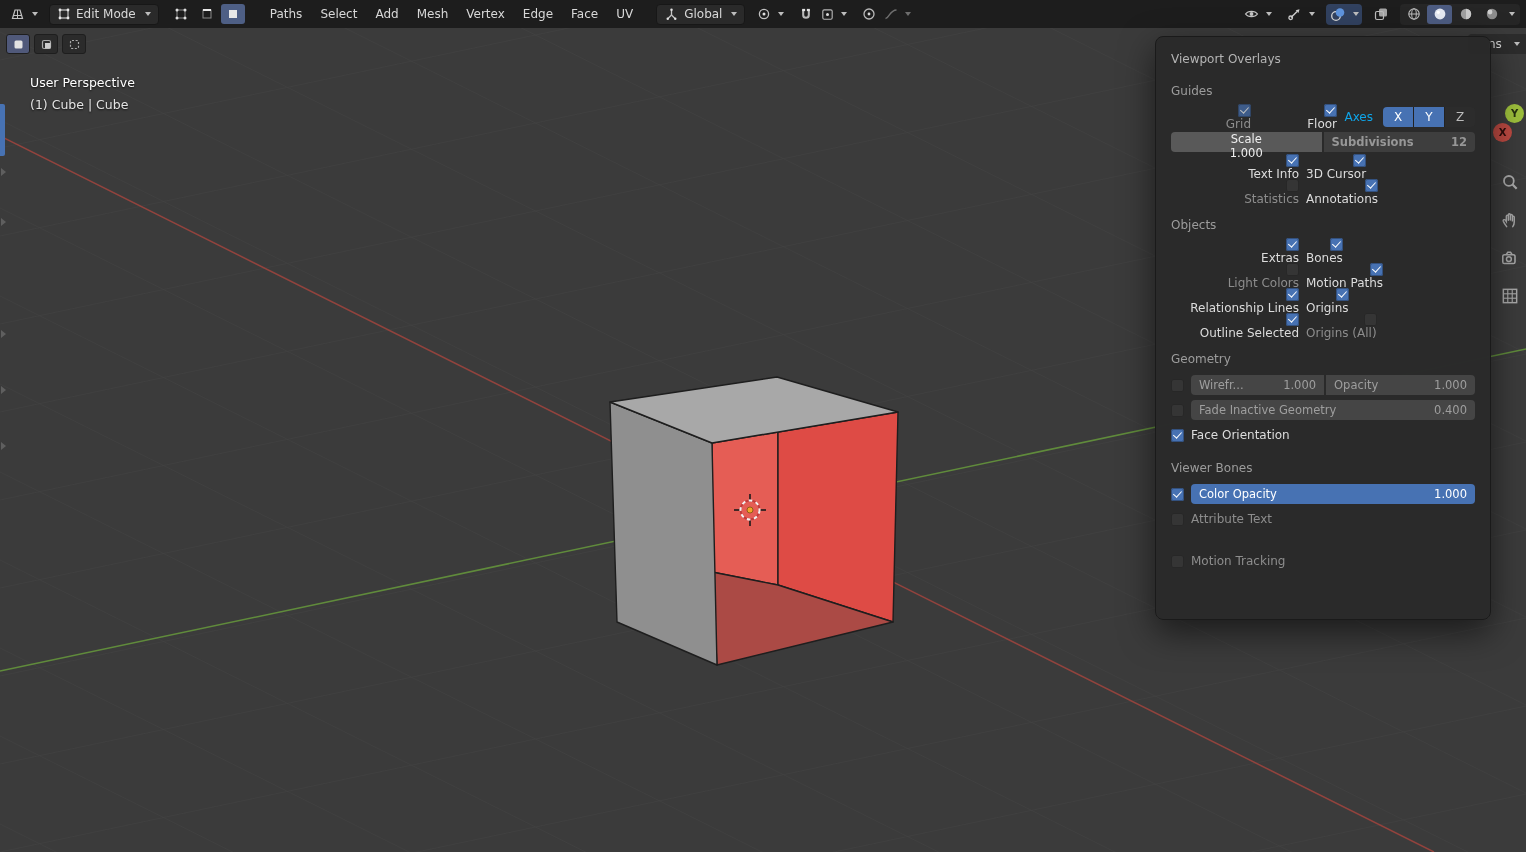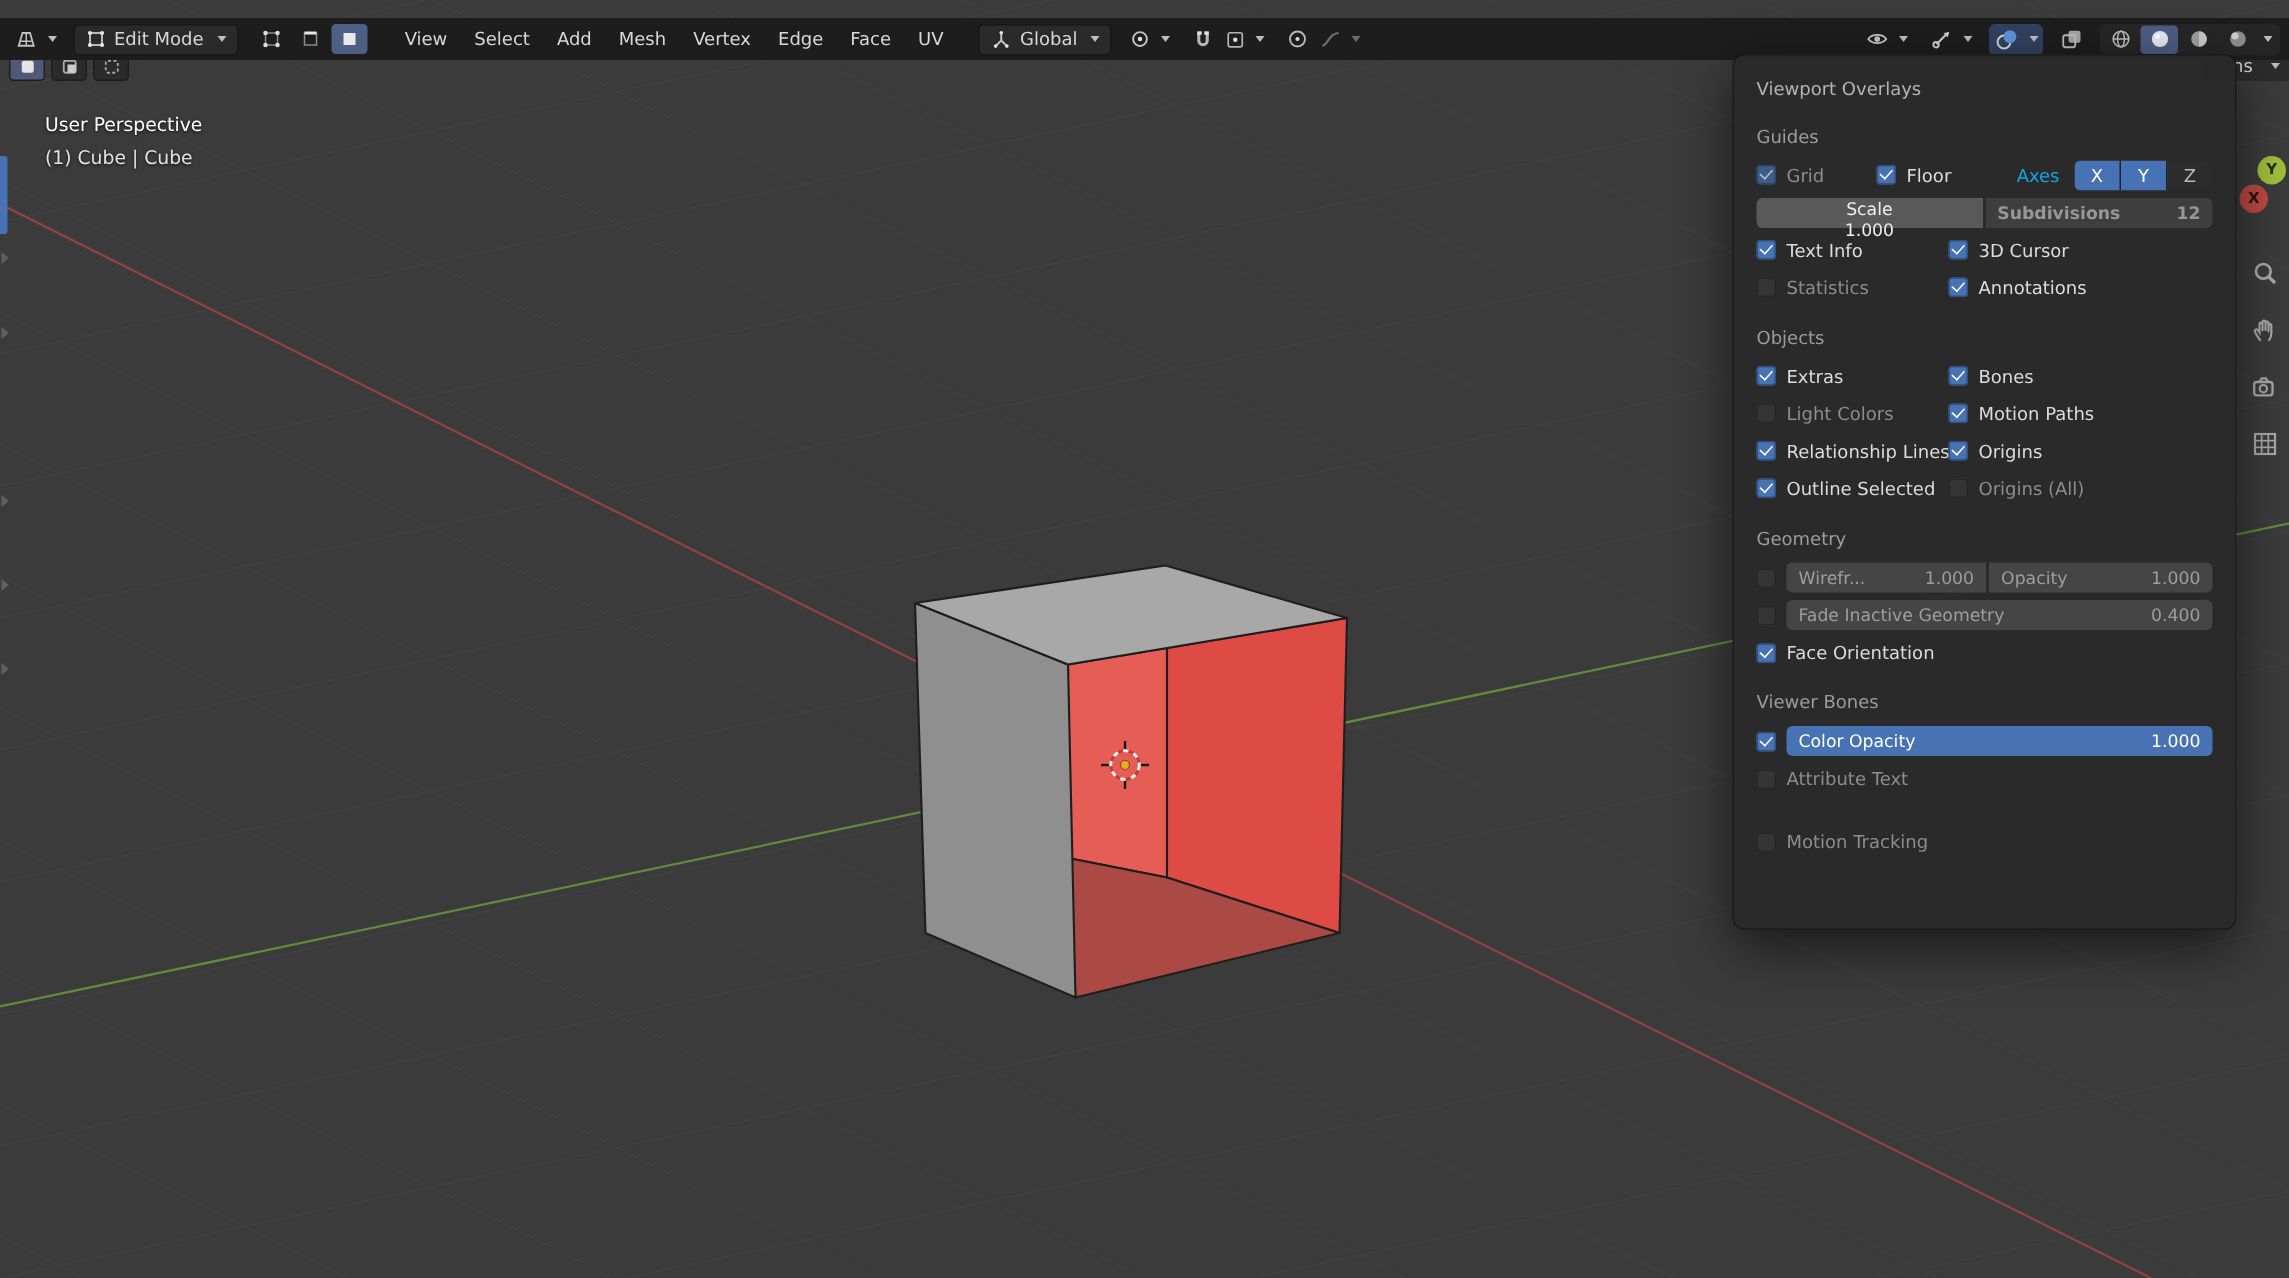--- a/index.html
+++ b/index.html
@@ -2,21 +2,21 @@
 <html><head>
 <meta charset="utf-8">
 <style>
   html,body{margin:0;padding:0;background:#222;}
   #app{position:relative;width:1526px;height:852px;overflow:hidden;background:#3b3b3b;
        font-family:"DejaVu Sans","Liberation Sans",sans-serif;font-size:12px;color:#d8d8d8;
        -webkit-font-smoothing:antialiased;}
   button{background:none;border:0;padding:0;margin:0;color:inherit;font:inherit;display:flex;align-items:center;cursor:default;}
 
   
-  #header{position:absolute;left:0;top:12px;width:100%;height:28px;background:#1d1d1d;z-index:50;
+  #header{position:absolute;left:0;top:0;width:100%;height:28px;background:#1d1d1d;z-index:50;
           display:flex;align-items:center;justify-content:space-between;padding:0 6px;box-sizing:border-box;}
   .hleft,.hright{display:flex;align-items:center;gap:8px;}
   .chev{width:0;height:0;border-left:3.5px solid transparent;border-right:3.5px solid transparent;border-top:4px solid #bdbdbd;margin-left:4px;flex:none;}
   .pill{background:#2a2a2a;border:1px solid #171717;border-radius:4px;height:21px;padding:0 7px;gap:5px;}
   .icobtn{height:21px;padding:0 3px;gap:2px;}
   .dimmed{opacity:.5;}
   .selmodes{display:flex;gap:2px;margin-left:2px;}
   .smbtn{width:24px;height:20px;border-radius:3px;justify-content:center;}
   .smbtn.active{background:#4e5f85;}
   .menus{display:flex;margin-left:8px;}
@@ -52,21 +52,21 @@
   
   #popover{position:absolute;left:1155px;top:36px;width:336px;height:584px;z-index:100;
            background:rgba(42,42,42,.985);border:1px solid #1a1a1a;border-radius:8px;
            box-shadow:0 12px 34px rgba(0,0,0,.55);box-sizing:border-box;padding:13px 15px;overflow:hidden;}
   #popover::before{content:"";position:absolute;left:158px;top:-8px;width:0;height:0;
            border-left:8px solid transparent;border-right:8px solid transparent;border-bottom:8px solid #2a2a2a;}
   .ptitle{color:#b4b4b4;margin:2px 0 18px;}
   .psec{color:#9c9c9c;margin:16px 0 9px;}
   .psec.first{margin-top:8px;}
   .prow{display:flex;align-items:center;height:20px;margin-bottom:5px;}
-  .pcell{display:flex;align-items:flex-start;}
+  .pcell{display:flex;align-items:flex-end;flex-direction:column;}
   .pcell.c1{width:128px;}
   .plbl{margin-left:7px;color:#dcdcdc;white-space:nowrap;}
   .plbl.dim{color:#8d8d8d;}
   .cb{position:relative;width:13px;height:13px;border-radius:2.5px;background:#3a3a3a;box-shadow:inset 0 0 0 1px #262626;flex:none;}
   .cb.checked{background:#4772b3;box-shadow:inset 0 0 0 1px #33517f;}
   .cb.checked::after{content:"";position:absolute;left:4.2px;top:1.4px;width:3.6px;height:7px;
       border:solid #fff;border-width:0 1.8px 1.8px 0;transform:rotate(42deg);}
   .cb.dim{opacity:.7;}
   .axes-wrap{margin-left:auto;display:flex;align-items:center;gap:10px;}
   .axes-lbl{color:#0ea5e9;}
@@ -190,21 +190,21 @@
         </svg>
       </button>
       <button class="smbtn active">
         <svg width="14" height="14" viewBox="0 0 14 14">
           <rect x="3.5" y="3.5" width="7" height="7" fill="#e8e8e8" stroke="#e8e8e8" stroke-width="1"></rect>
         </svg>
       </button>
     </div>
 
     <nav class="menus">
-      <span class="menu-item">View</span>
+      <span class="menu-item">Paths</span>
       <span class="menu-item">Select</span>
       <span class="menu-item">Add</span>
       <span class="menu-item">Mesh</span>
       <span class="menu-item">Vertex</span>
       <span class="menu-item">Edge</span>
       <span class="menu-item">Face</span>
       <span class="menu-item">UV</span>
     </nav>
 
     <button class="pill" style="margin-left:6px">

